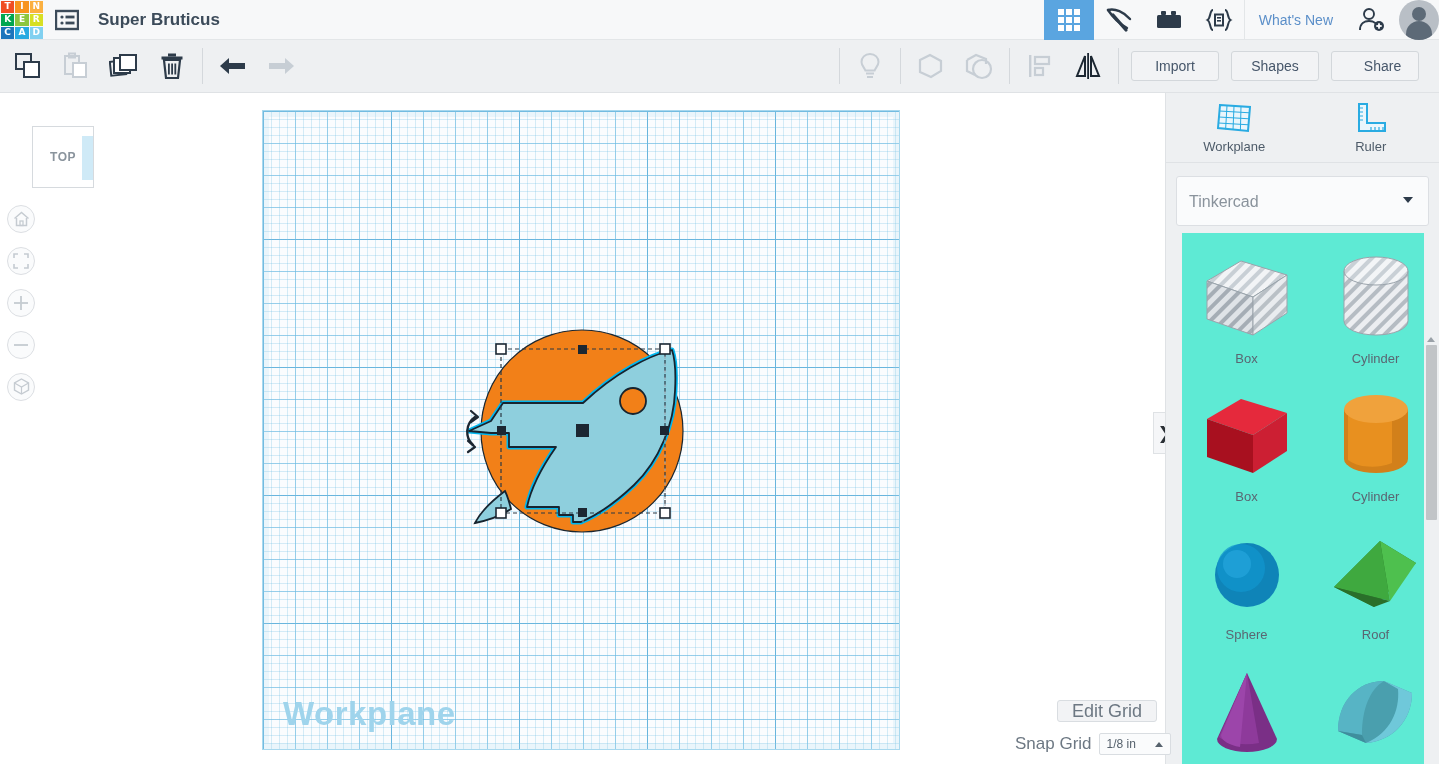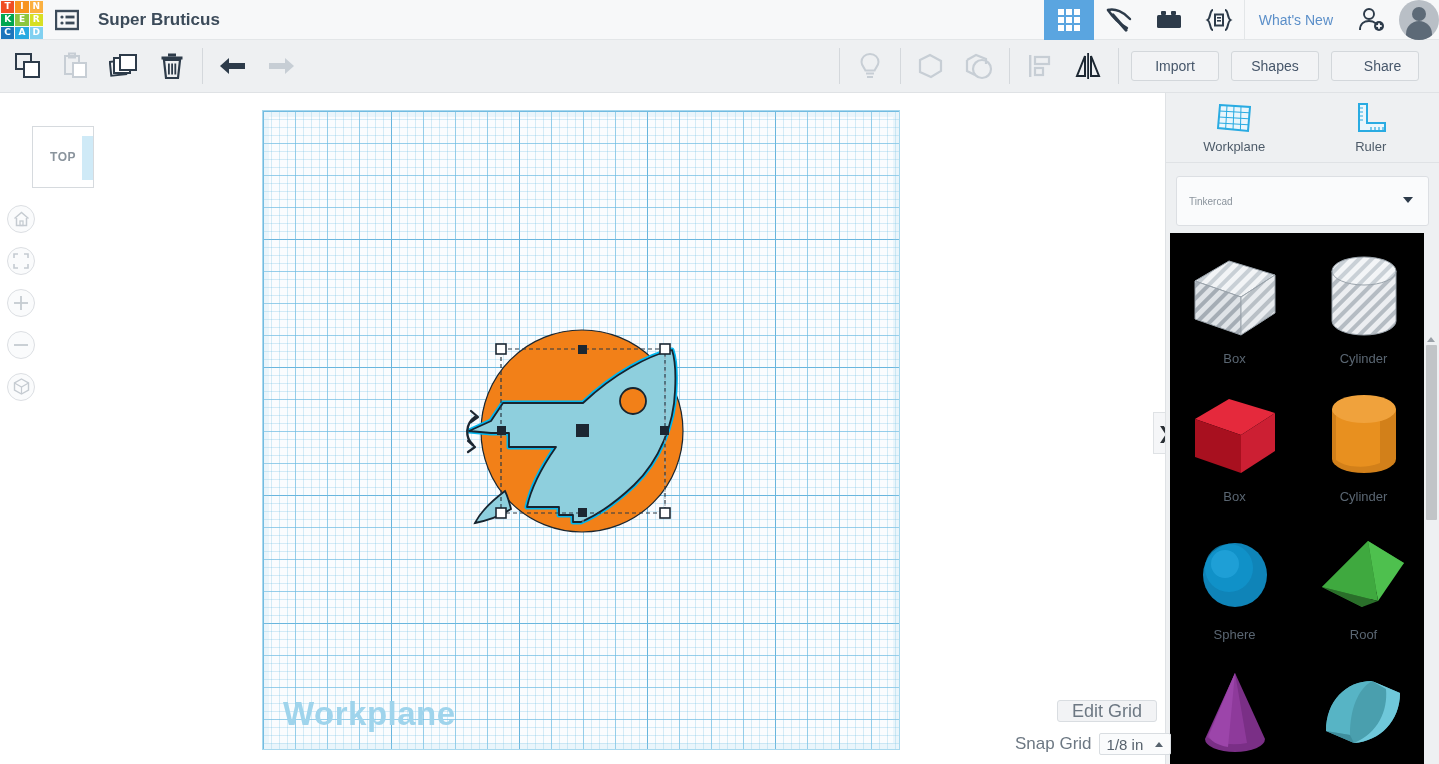--- a/index.html
+++ b/index.html
@@ -146,26 +146,26 @@
     flex: 1; display: flex; flex-direction: column; align-items: center; justify-content: center;
     gap: 4px; cursor: pointer;
   }
   .sb-tool .lbl { font-size: 13px; color: #4d5b69; }
   #sb-dropdown {
     margin: 13px 10px 0 10px; height: 50px; background: #fafbfc;
     border: 1px solid #dcdfe3; border-radius: 3px; padding: 5px 12px;
     display: flex; flex-direction: column; justify-content: center; position: relative;
     cursor: pointer;
   }
-  #sb-dropdown .sub { font-size: 10px; color: #8a939c; line-height: 13px; }
+  #sb-dropdown .sub { font-size: 16px; color: #8a939c; line-height: 13px; }
   #sb-dropdown .main { font-size: 17px; color: #3c4b5a; line-height: 21px; }
   #sb-dropdown .caret { position: absolute; right: 14px; top: 19px; }
   #sb-shapes {
-    position: absolute; left: 4px; top: 140px; width: 258px; height: 531px;
-    overflow: hidden; background: #000000;
+    position: absolute; left: 16px; top: 140px; width: 258px; height: 531px;
+    overflow: hidden; background: #5eead4;
   }
   #sb-grid { display: grid; grid-template-columns: 1fr 1fr; padding: 8px 0 0 0; }
   .shape-cell {
     height: 138px; display: flex; flex-direction: column; align-items: center;
     justify-content: flex-start; padding-top: 10px; cursor: pointer;
   }
   .shape-cell .sname { font-size: 13px; color: #5a6672; margin-top: 4px; }
   .shape-cell .sviz { height: 96px; display: flex; align-items: center; justify-content: center; }
 
   
@@ -199,21 +199,21 @@
     cursor: pointer;
   }
   #snap-row {
     position: absolute; left: 1015px; top: 733px; display: flex; align-items: center; gap: 7px;
   }
   #snap-label { font-size: 17px; color: #6d7883; }
   #snap-select {
     width: 72px; height: 22px; background: #fafbfc; border: 1px solid #d9dde1; border-radius: 2px;
     display: flex; align-items: center; padding: 0 7px; cursor: pointer; position: relative;
   }
-  #snap-select .sv { font-size: 15px; color: #57626d; }
+  #snap-select .sv { font-size: 12px; color: #57626d; }
   #snap-select .up {
     position: absolute; right: 7px; width: 0; height: 0;
     border-left: 4px solid transparent; border-right: 4px solid transparent;
     border-bottom: 5px solid #57626d;
   }
 </style>
 </head>
 <body>
 
 <div id="app">

